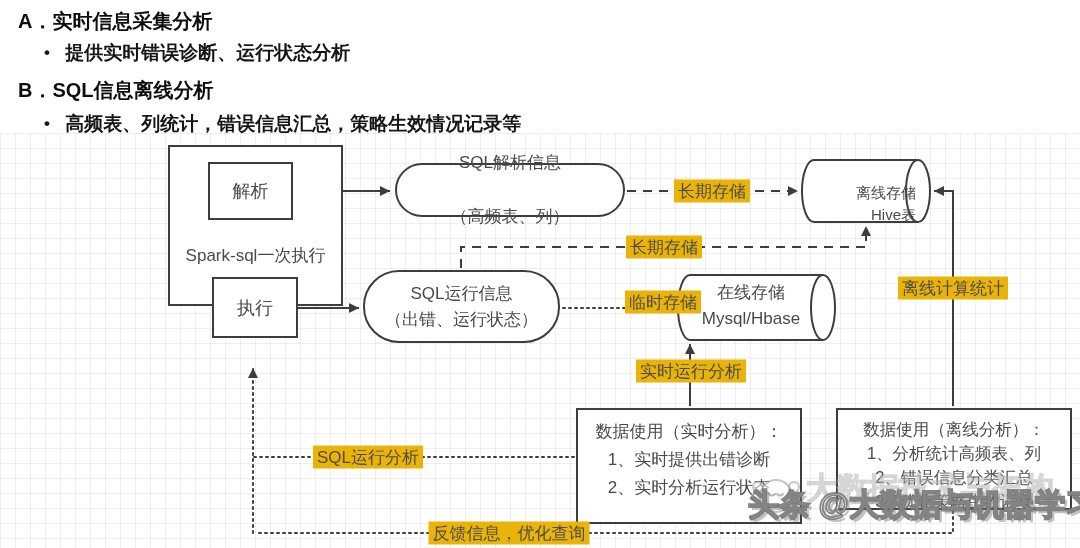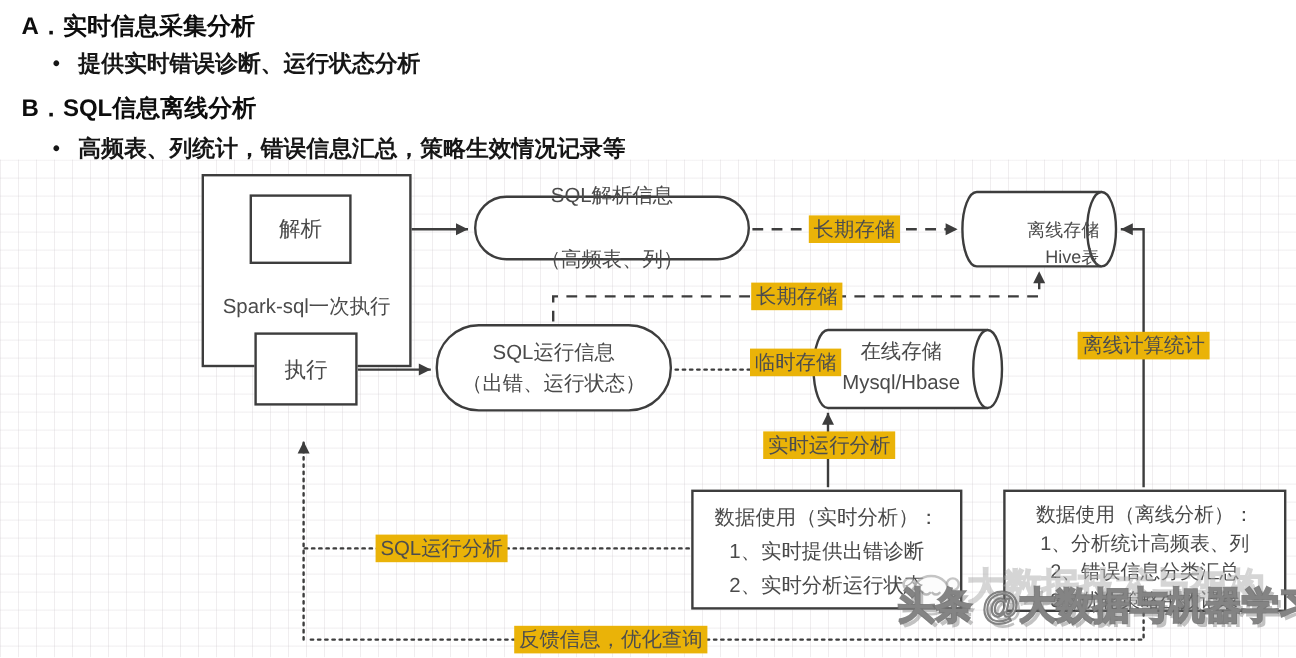--- a/index.html
+++ b/index.html
@@ -25,21 +25,21 @@
   .exec-box{left:42px;top:130px;width:86px;height:61px;}
   .spark-title{position:absolute;left:0;top:97px;width:171px;text-align:center;font-size:17px;color:#4a4a4a;}
   .stadium{display:flex;flex-direction:column;align-items:center;justify-content:center;
            text-align:center;font-size:17px;line-height:26px;}
   .stadium1{left:395px;top:163px;width:230px;height:54px;border-radius:27px;gap:28px;}
   .stadium2{left:363px;top:270px;width:197px;height:73px;border-radius:36px;}
   .cyl-label{position:absolute;z-index:2;text-align:center;color:#4a4a4a;white-space:nowrap;}
   .hive-label{left:800px;top:182px;width:116px;font-size:15px;line-height:22px;text-align:right;}
   .online-label{left:678px;top:280px;width:146px;font-size:17px;line-height:26px;}
   .use-box{text-align:center;}
-  .realtime-box{left:576px;top:408px;width:226px;height:100px;padding-top:8px;font-size:17px;line-height:28px;}
+  .realtime-box{left:576px;top:408px;width:226px;height:116px;padding-top:8px;font-size:17px;line-height:28px;}
   .offline-box{left:836px;top:408px;width:236px;height:102px;padding-top:7px;font-size:16.5px;line-height:24px;}
   
   .edge-label{position:absolute;transform:translate(-50%,-50%);background:#eab308;color:#4d4d4d;
               font-size:17px;padding:0 4px;white-space:nowrap;z-index:3;}
   
   .wm-main{position:absolute;left:748px;top:484px;z-index:5;font-size:31px;font-weight:700;white-space:nowrap;
            color:rgba(255,255,255,0.95);-webkit-text-stroke:1.8px rgba(110,110,110,0.85);
            text-shadow:3px 3px 0 rgba(120,120,120,0.45);letter-spacing:0px;}
   .wm-sub{position:absolute;left:806px;top:468px;z-index:4;font-size:31px;font-weight:700;white-space:nowrap;
           color:rgba(255,255,255,0.25);-webkit-text-stroke:1.3px rgba(150,150,150,0.40);}

